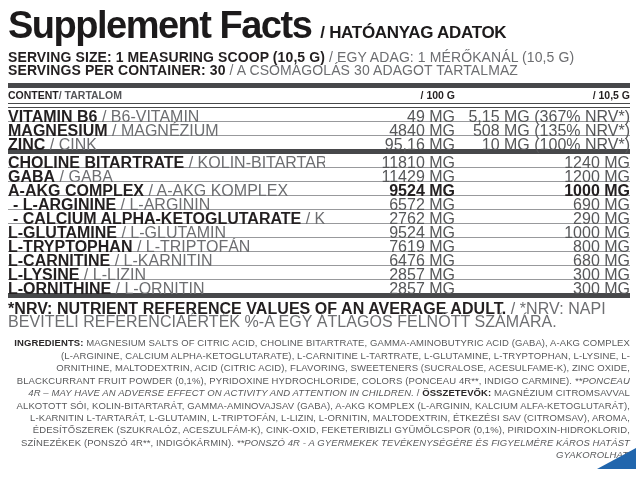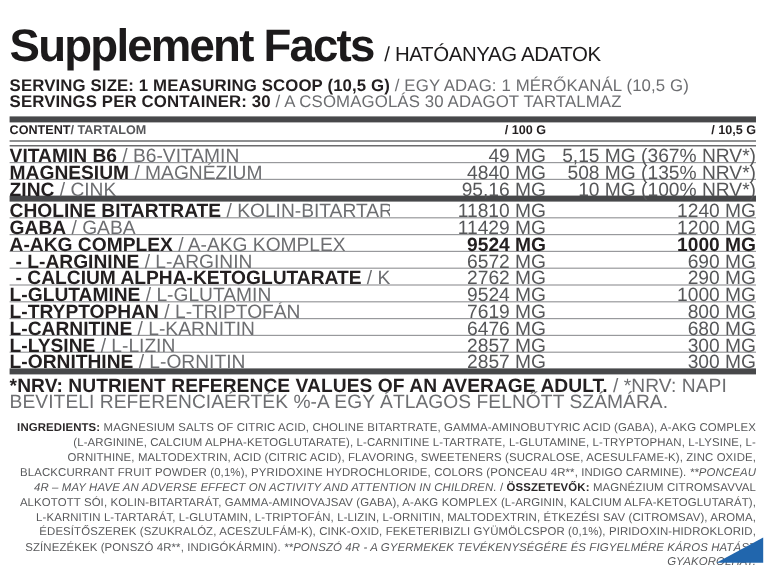--- a/index.html
+++ b/index.html
@@ -1,21 +1,21 @@
 <!DOCTYPE html>
 <html><head>
 <meta charset="utf-8">
 <style>
   html,body{margin:0;padding:0;background:#ffffff;}
   body{width:639px;height:479px;overflow:hidden;font-family:"Liberation Sans",sans-serif;color:#231f20;}
-  .label{position:relative;width:639px;height:479px;box-sizing:border-box;padding:18px 9px 0 8px;background:#fff;}
+  .label{position:relative;width:639px;height:479px;box-sizing:border-box;padding:4px 9px 0 8px;background:#fff;}
 
   .title-row{display:flex;align-items:baseline;gap:9px;margin:2px 0 5px 0;white-space:nowrap;}
   .title{font-size:38px;font-weight:bold;letter-spacing:-1.5px;line-height:1.05;color:#1c1a1b;}
-  .title-hu{font-size:17px;font-weight:normal;letter-spacing:-0.3px;color:#1c1a1b;}
+  .title-hu{font-size:17px;font-weight:bold;letter-spacing:-0.3px;color:#1c1a1b;}
 
   .serving-line{font-size:14px;line-height:13.5px;letter-spacing:0.1px;}
   .b{font-weight:bold;color:#231f20;}
   .g{color:#6d6e71;}
 
   .bar{height:5px;background:#47484a;}
   .bar.top{margin-top:5px;}
   .dline{height:5px;border-top:1.5px solid #47484a;border-bottom:1.5px solid #47484a;box-sizing:border-box;}
 
   .thead{display:grid;grid-template-columns:1fr 130px 175px;align-items:center;height:15px;font-size:10.5px;font-weight:bold;}

